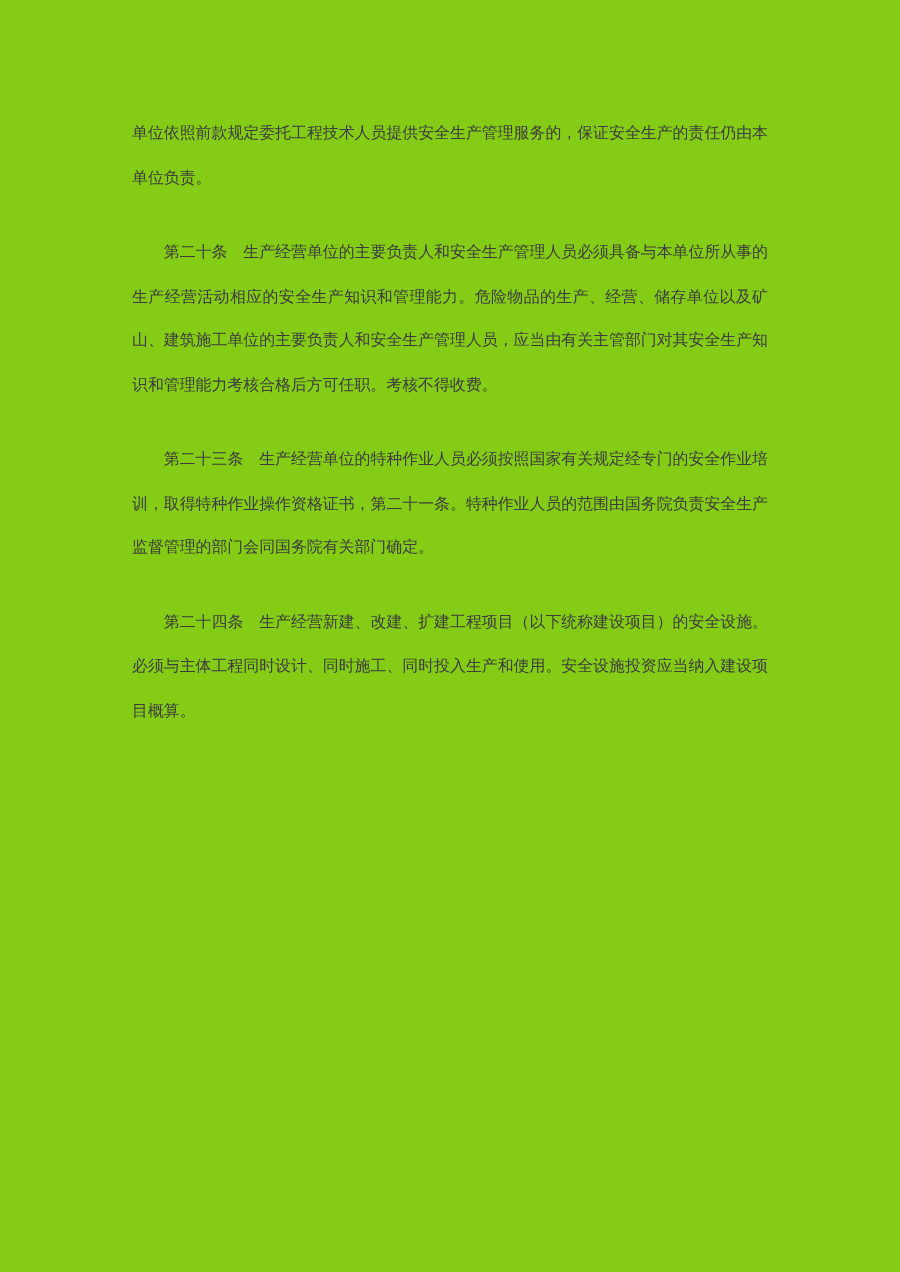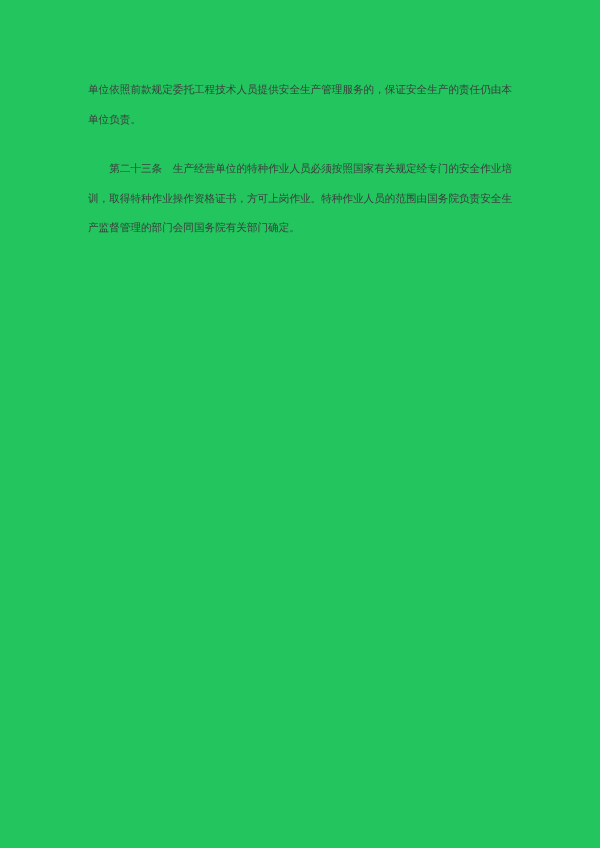--- a/index.html
+++ b/index.html
@@ -11,21 +11,21 @@
     width: 600px;
     height: 848px;
     overflow: hidden;
     font-family: "DejaVu Serif", "Liberation Serif", serif;
   }
   .page {
     box-sizing: border-box;
     width: 600px;
     height: 848px;
     padding: 75px 88px 0 88px;
-    background: #22c55e;
+    background: #84cc16;
   }
   .doc-body p {
     margin: 0 0 20px 0;
     font-size: 10.6px;
     line-height: 29.5px;
     color: #3d3d3d;
     text-align: justify;
     letter-spacing: 0;
   }
   .doc-body p.indent {
@@ -34,15 +34,17 @@
   .doc-body p.no-indent {
     text-indent: 0;
   }
 </style>
 </head>
 <body>
 
 <div class="page">
   <div class="doc-body">
     <p class="no-indent">单位依照前款规定委托工程技术人员提供安全生产管理服务的，保证安全生产的责任仍由本单位负责。</p>
-    <p class="indent">第二十三条　生产经营单位的特种作业人员必须按照国家有关规定经专门的安全作业培训，取得特种作业操作资格证书，方可上岗作业。特种作业人员的范围由国务院负责安全生产监督管理的部门会同国务院有关部门确定。</p>
+    <p class="indent">第二十条　生产经营单位的主要负责人和安全生产管理人员必须具备与本单位所从事的生产经营活动相应的安全生产知识和管理能力。危险物品的生产、经营、储存单位以及矿山、建筑施工单位的主要负责人和安全生产管理人员，应当由有关主管部门对其安全生产知识和管理能力考核合格后方可任职。考核不得收费。</p>
+    <p class="indent">第二十三条　生产经营单位的特种作业人员必须按照国家有关规定经专门的安全作业培训，取得特种作业操作资格证书，第二十一条。特种作业人员的范围由国务院负责安全生产监督管理的部门会同国务院有关部门确定。</p>
+    <p class="indent">第二十四条　生产经营新建、改建、扩建工程项目（以下统称建设项目）的安全设施。必须与主体工程同时设计、同时施工、同时投入生产和使用。安全设施投资应当纳入建设项目概算。</p>
   </div>
 </div>
 
 </body></html>

